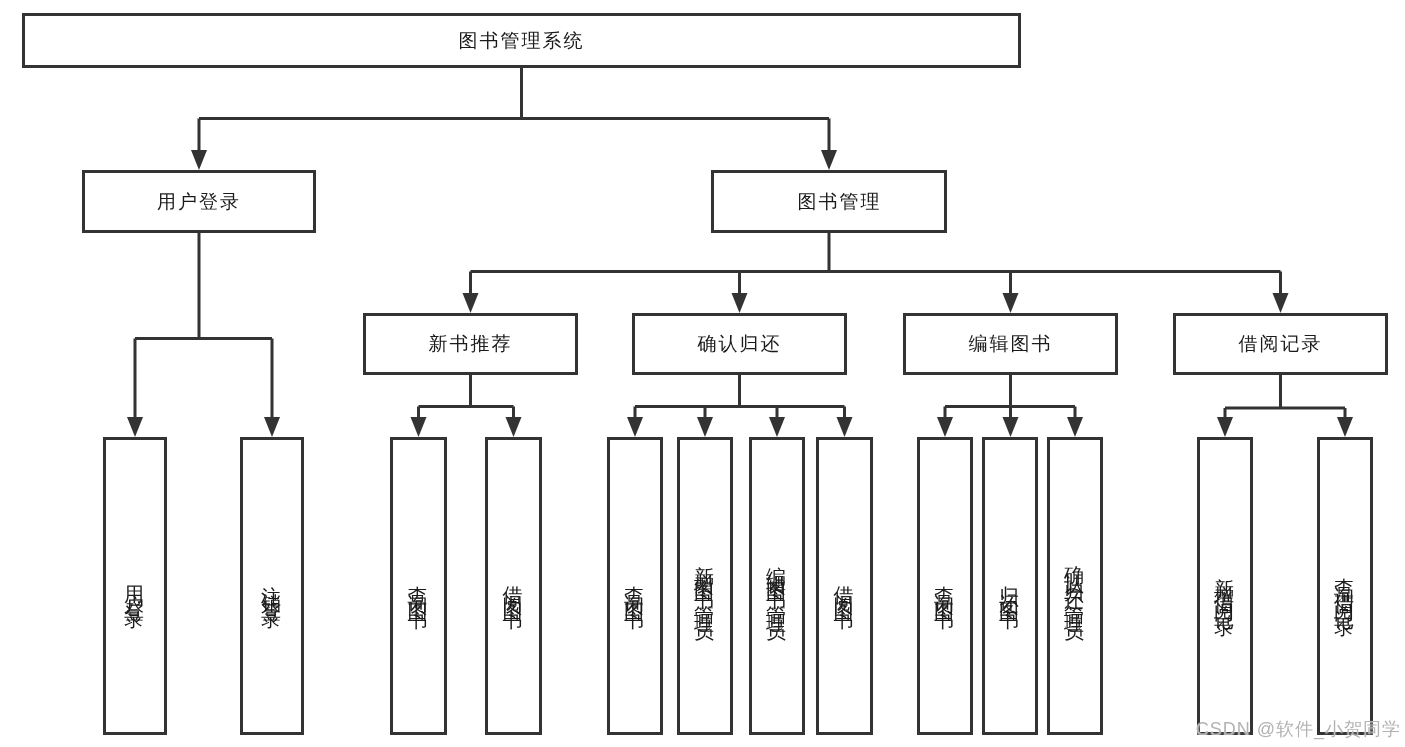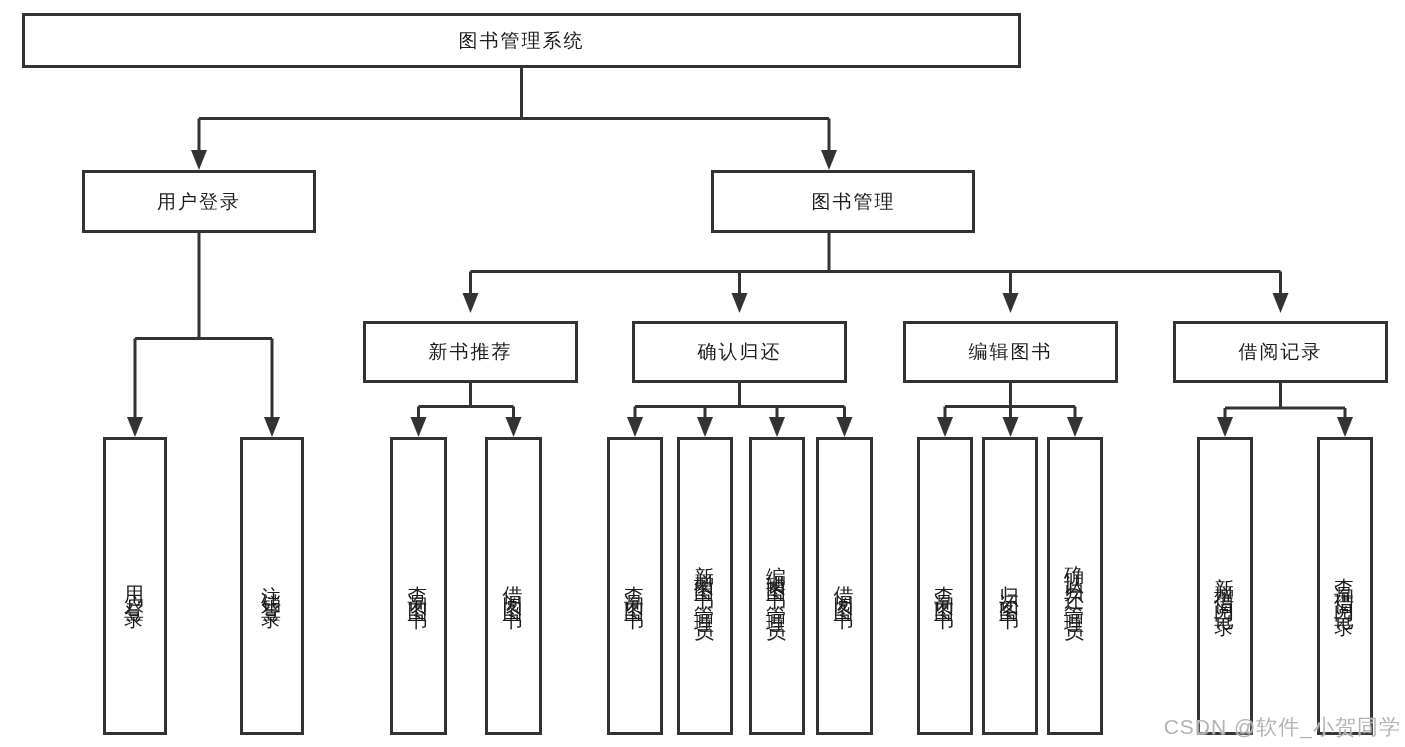--- a/index.html
+++ b/index.html
@@ -8,34 +8,34 @@
     font-family:"Liberation Sans",sans-serif;overflow:hidden;color:#1b1b1b;
   }
   .connectors{position:absolute;left:0;top:0;width:1405px;height:747px;}
   .box{
     position:absolute;box-sizing:border-box;border:3px solid #333;background:#fff;
     display:flex;align-items:center;justify-content:center;text-align:center;
   }
   .hbox{font-size:19px;letter-spacing:2px;}
   .b-root{left:22px;top:13px;width:999px;height:55px;}
   .b-login{left:82px;top:170px;width:234px;height:63px;}
-  .b-mgmt{left:711px;top:170px;width:264px;height:63px;padding-left:21px;}
-  .b-l3{top:313px;width:215px;height:62px;margin-top:8px;}
+  .b-mgmt{left:711px;top:170px;width:236px;height:63px;padding-left:21px;}
+  .b-l3{top:313px;width:215px;height:62px;}
   .b-nb{left:363px;}.b-bb{left:632px;}.b-cb{left:903px;}.b-br{left:1173px;}
   .vbox{
     writing-mode:vertical-rl;font-size:20px;letter-spacing:8px;
     top:437px;height:298px;width:56px;
   }
   .v-ul1{left:103px;width:64px;}.v-ul2{left:240px;width:64px;}
   .v-nb1{left:390px;width:57px;}.v-nb2{left:485px;width:57px;}
   .v-bb1{left:607px;}.v-bb2{left:677px;}.v-bb3{left:749px;}.v-bb4{left:816px;width:57px;}
   .v-cb1{left:917px;}.v-cb2{left:982px;}.v-cb3{left:1047px;}
   .v-br1{left:1197px;}.v-br2{left:1317px;}
   .wm{
-    position:absolute;right:4px;bottom:6px;font-size:21px;color:#b3b3b3;
+    position:absolute;right:4px;bottom:6px;font-size:18px;color:#b3b3b3;
     letter-spacing:1px;text-shadow:0 1px 2px rgba(255,255,255,0.9);white-space:nowrap;
   }
 </style>
 </head>
 <body>
 
 <div class="stage">
 
   <svg class="connectors" viewBox="0 0 1405 747" xmlns="http://www.w3.org/2000/svg">
     <g stroke="#333333" stroke-width="3" fill="none">

